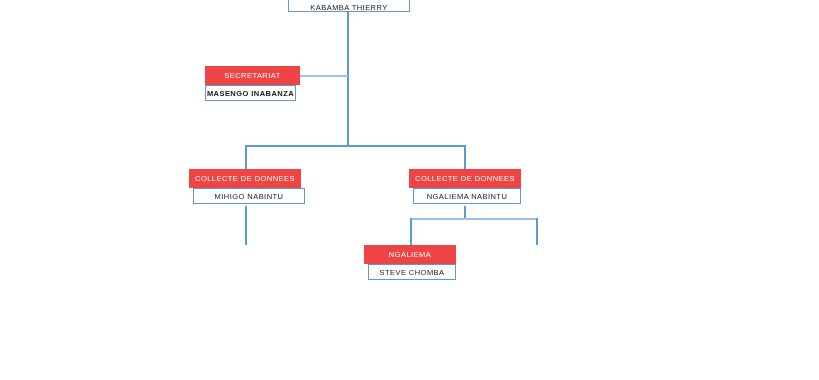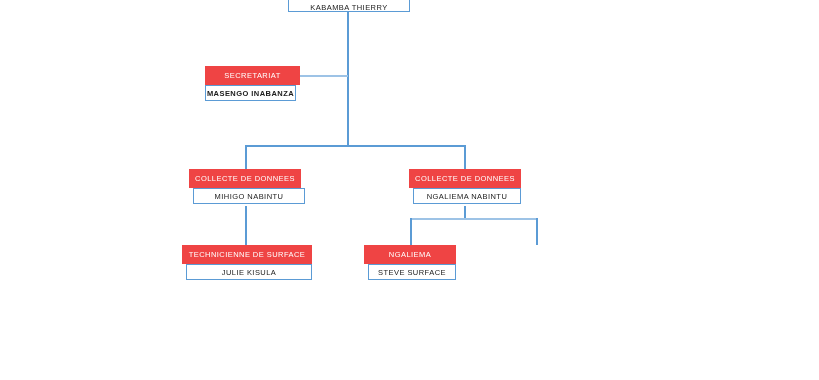--- a/index.html
+++ b/index.html
@@ -97,24 +97,20 @@
   <div class="node" style="left:189px; top:169px; width:112px;">
     <div class="head">COLLECTE DE DONNEES</div>
     <div class="body" style="margin-left:4px; width:112px;">MIHIGO NABINTU</div>
   </div>
 
   <div class="node" style="left:409px; top:169px; width:112px;">
     <div class="head">COLLECTE DE DONNEES</div>
     <div class="body" style="margin-left:4px; width:108px;">NGALIEMA NABINTU</div>
   </div>
 
-  <div class="node" style="left:182px; top:245px; width:130px;">
-    <div class="head">TECHNICIENNE DE SURFACE</div>
-    <div class="body" style="margin-left:4px; width:126px;">JULIE KISULA</div>
-  </div>
 
   <div class="node" style="left:364px; top:245px; width:92px;">
     <div class="head">NGALIEMA</div>
-    <div class="body" style="margin-left:4px; width:88px;">STEVE  SURFACE</div>
+    <div class="body" style="margin-left:4px; width:88px;">STEVE  CHOMBA</div>
   </div>
 
 
 </div>
 
 </body></html>

